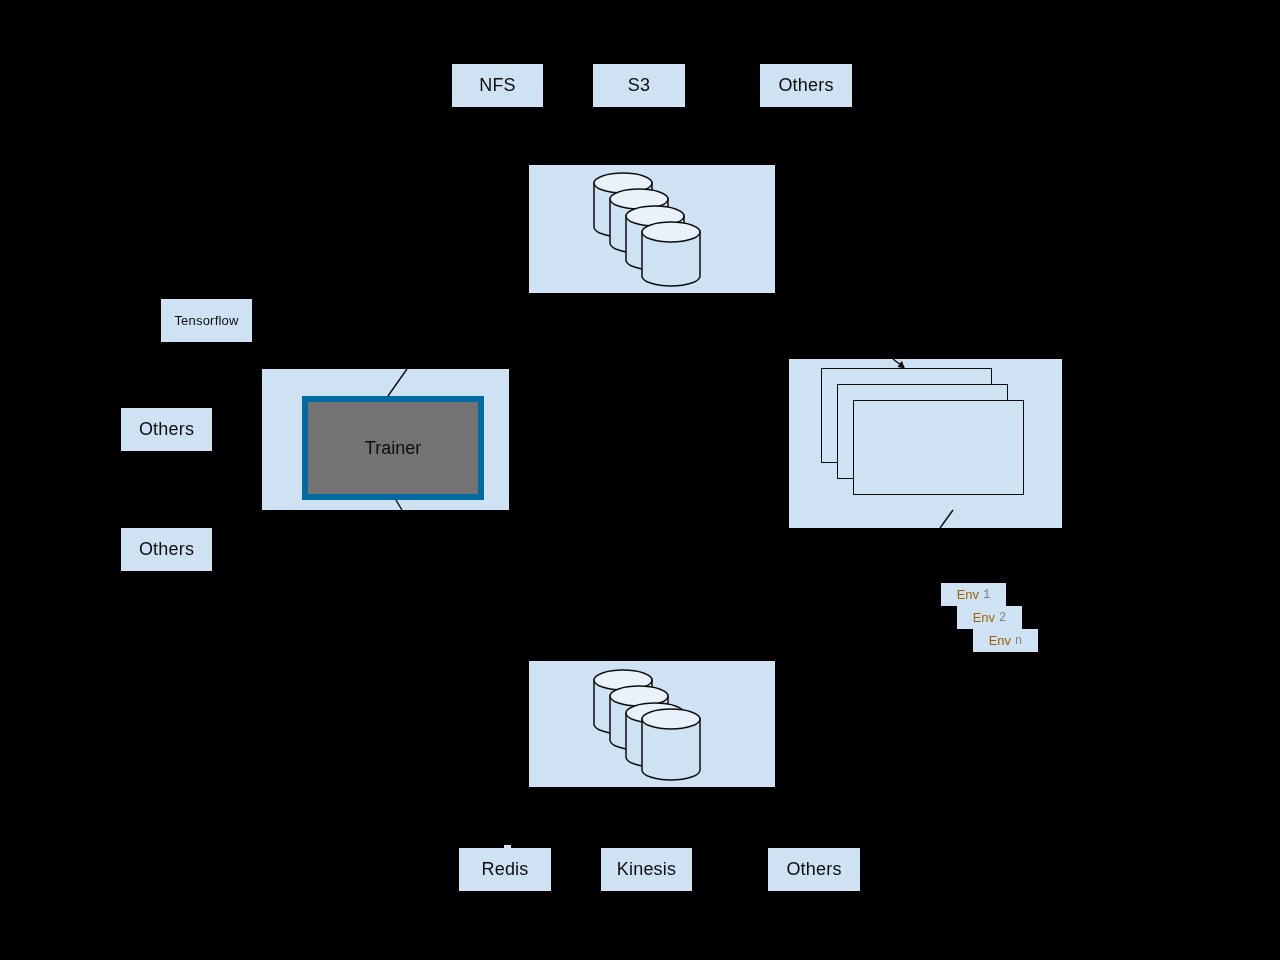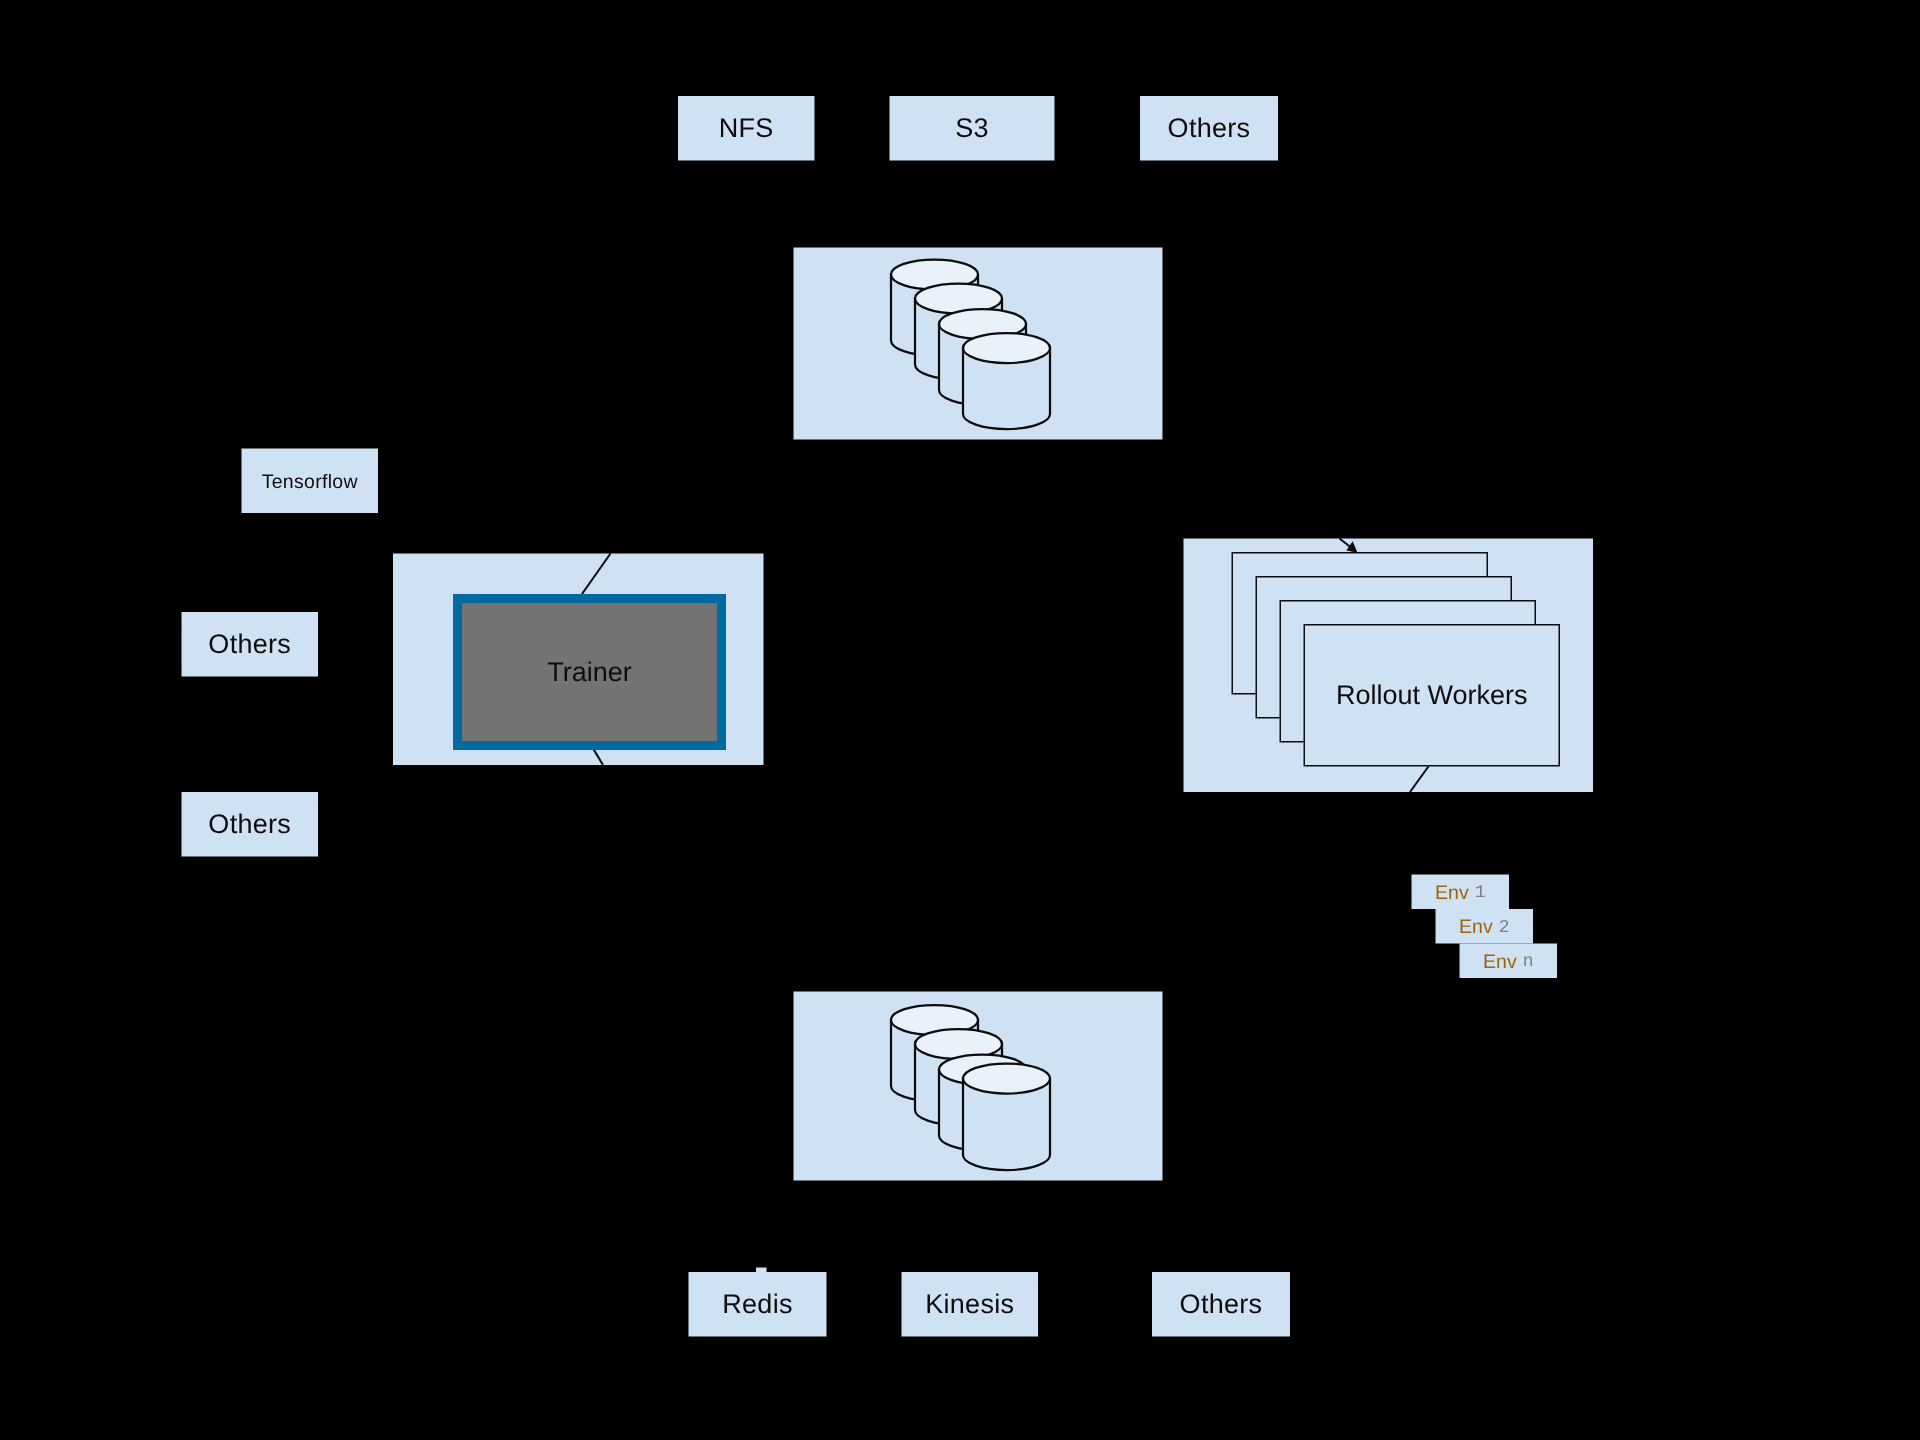--- a/index.html
+++ b/index.html
@@ -19,21 +19,21 @@
   .smalltext{font-size:13px;margin-left:40px;}
   svg{position:absolute;left:0;top:0;overflow:visible;}
   .fragment{position:absolute;background:#cfe2f3;}
 </style>
 </head>
 <body>
 
 <div class="canvas">
 
   <div class="box" style="left:452px;top:64px;width:91px;height:43px">NFS</div>
-  <div class="box" style="left:593px;top:64px;width:110px;height:43px">S3</div>
+  <div class="box" style="left:593px;top:64px;width:92px;height:43px">S3</div>
   <div class="box" style="left:760px;top:64px;width:92px;height:43px">Others</div>
 
   <div class="container" style="left:529px;top:165px;width:246px;height:128px">
     <svg width="246" height="128" viewBox="0 0 246 128">
       <g stroke="#0d0d0d" stroke-width="1.5">
         <path d="M65,18 L65,62 A29,10 0 0 0 123,62 L123,18 Z" fill="#cfe2f3"></path>
         <ellipse cx="94" cy="18" rx="29" ry="10" fill="#e9f1fa"></ellipse>
         <path d="M81,34 L81,78 A29,10 0 0 0 139,78 L139,34 Z" fill="#cfe2f3"></path>
         <ellipse cx="110" cy="34" rx="29" ry="10" fill="#e9f1fa"></ellipse>
         <path d="M97,51 L97,95 A29,10 0 0 0 155,95 L155,51 Z" fill="#cfe2f3"></path>
@@ -59,21 +59,20 @@
 
   <div class="container" style="left:789px;top:359px;width:273px;height:169px">
     <svg width="273" height="169" viewBox="0 0 273 169">
       <line x1="104" y1="0" x2="113" y2="7" stroke="#0d0d0d" stroke-width="1.4"></line>
       <polygon points="116,9.5 108.5,8 112.8,1.8" fill="#0d0d0d"></polygon>
       <line x1="164" y1="151" x2="151" y2="169" stroke="#0d0d0d" stroke-width="1.4"></line>
     </svg>
     <div class="stackrect" style="left:32px;top:9px"></div>
     <div class="stackrect" style="left:48px;top:25px"></div>
     <div class="stackrect" style="left:64px;top:41px"></div>
-    <div class="stackrect front" style="left:80px;top:57px">Rollout Workers</div>
   </div>
 
   <div class="envbox" style="left:941px;top:583px">
     <span class="envname">Env</span>
       <span class="envid">1</span>
   </div>
   <div class="envbox" style="left:957px;top:606px">
     <span class="envname">Env</span>
       <span class="envid">2</span>
   </div>

